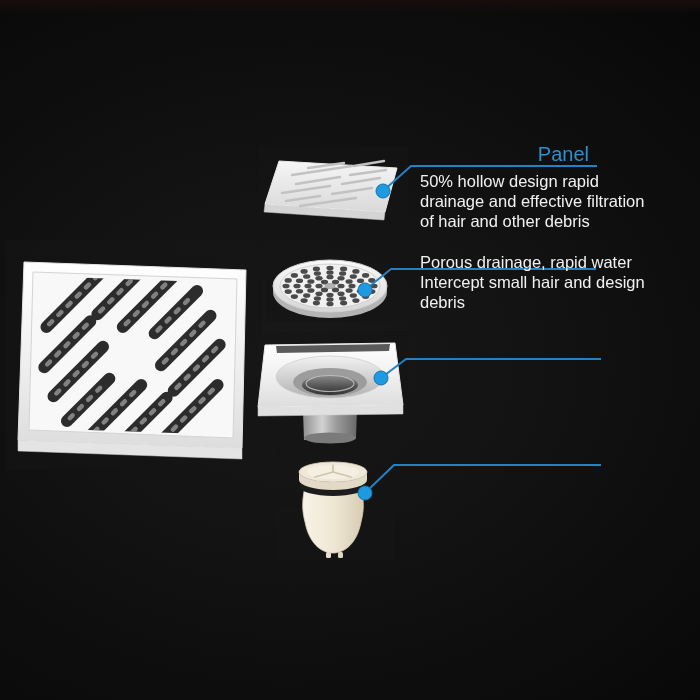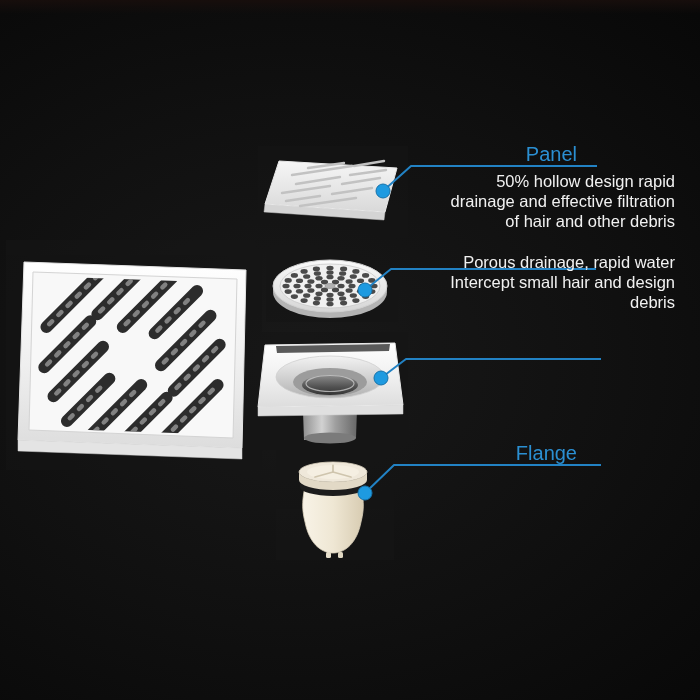--- a/index.html
+++ b/index.html
@@ -8,30 +8,29 @@
     background:#000;
     font-family:"Liberation Sans", sans-serif;
   }
   .bg{
     position:absolute;inset:0;
     background:
       linear-gradient(180deg,#170e0c 0px,rgba(23,14,12,0) 14px),
       radial-gradient(95% 75% at 42% 52%, #191919 0%, #101010 50%, #060606 100%);
   }
   #scene{position:absolute;left:0;top:0;}
-  .callout{position:absolute;left:385px;width:290px;}
+  .callout{position:absolute;left:397px;width:290px;}
   .callout-label{
     display:block;width:192px;text-align:right;
     font-size:20px;line-height:22px;color:#2b8fd2;
   }
   .callout-desc{
     margin:6px 0 0 23px;
     font-size:16.5px;line-height:20px;color:#f1f1f1;
     white-space:pre-line;
-    text-align:right;
   }
   #callout-panel{top:143px;}
   #callout-filter{top:246px;}
   #callout-box{top:336px;}
   #callout-flange{top:442px;}
 </style>
 </head>
 <body>
 
 <div class="bg"></div>
@@ -246,14 +245,13 @@
 of hair and other debris</div>
 </div>
 <div class="callout" id="callout-filter">
   <div class="callout-desc">Porous drainage, rapid water
 Intercept small hair and design
 debris</div>
 </div>
 <div class="callout" id="callout-box">
 </div>
 <div class="callout" id="callout-flange">
-  <span class="callout-label">Flange</span>
 </div>
 
 </body></html>

